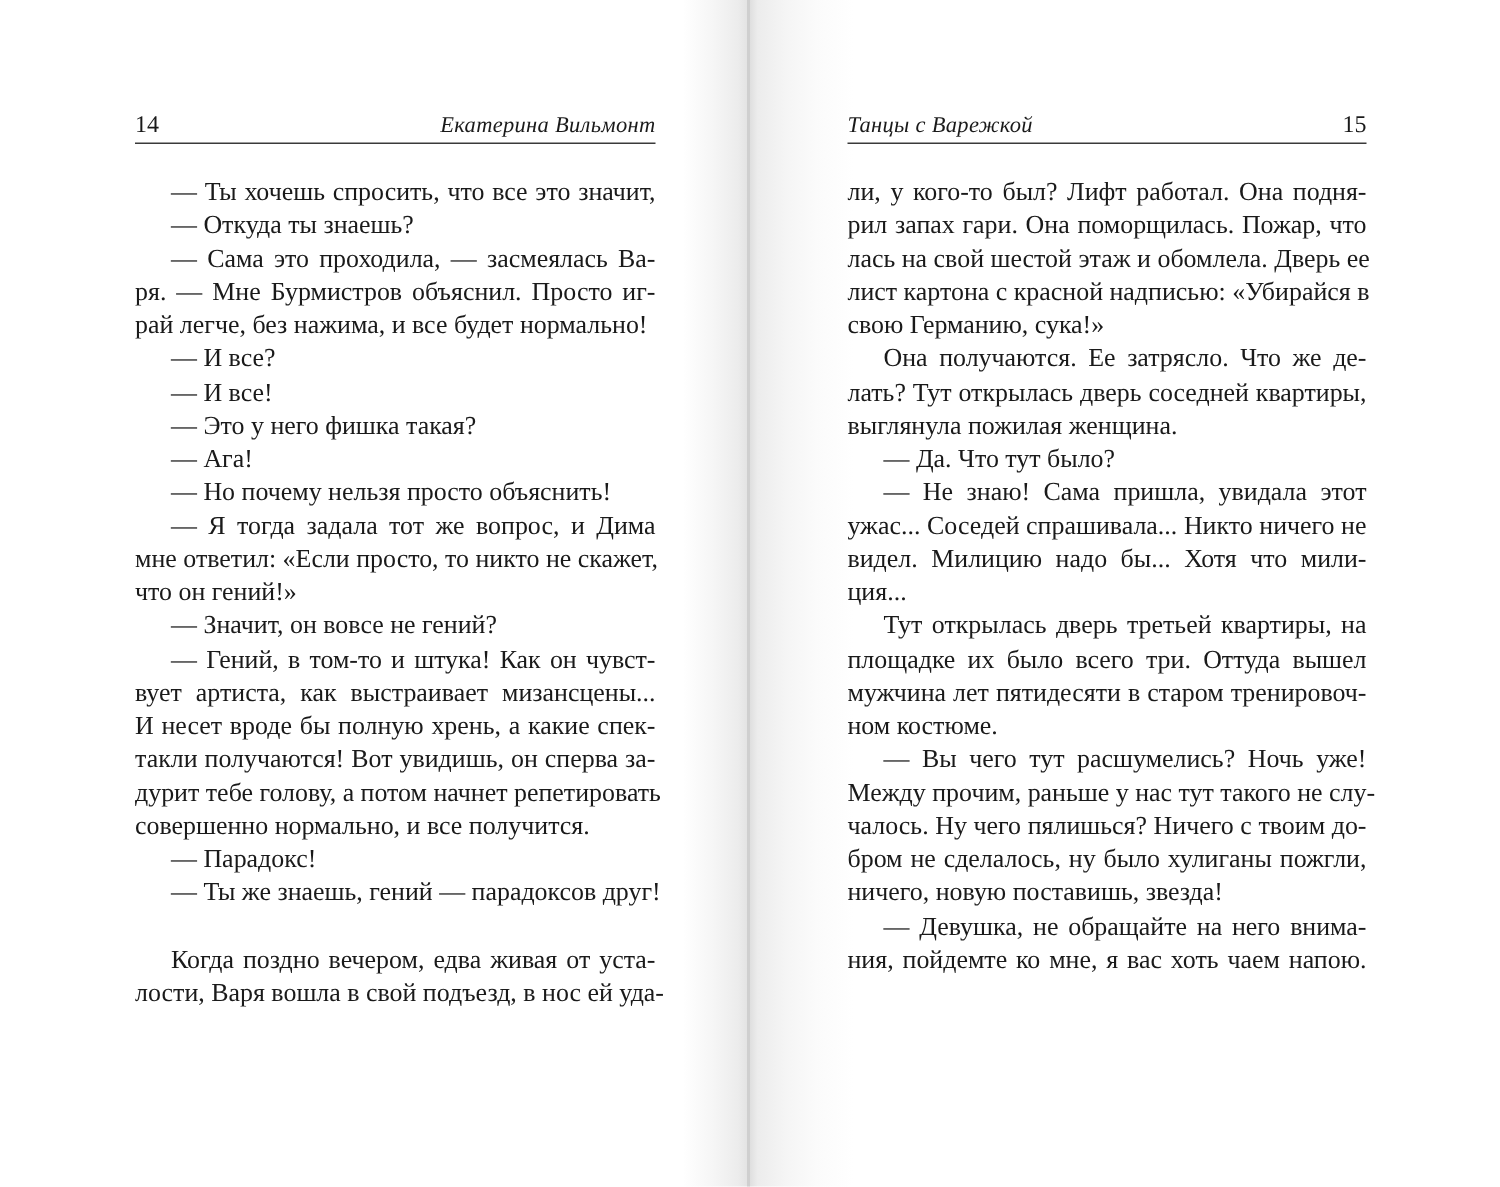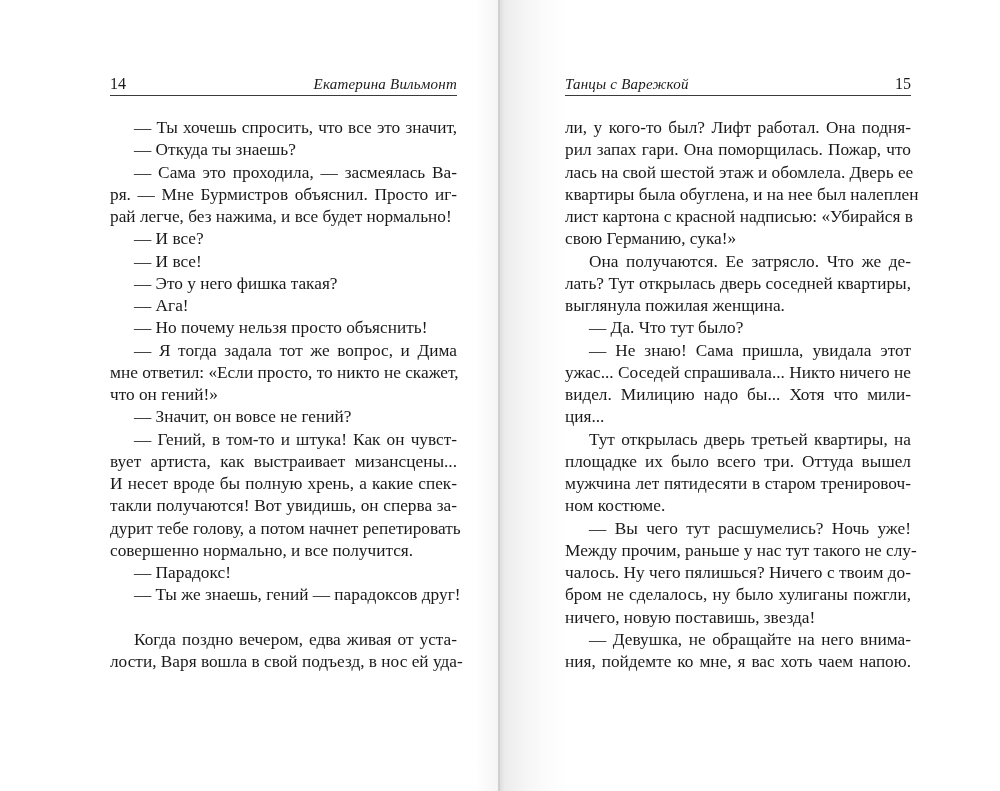--- a/index.html
+++ b/index.html
@@ -10,21 +10,20 @@
     color: #1a1a1a;
     position: relative;
   }
   .spread { position: absolute; inset: 0; }
   .page {
     position: absolute; top: 0; height: 791px;
     background: #ffffff;
   }
   .page-left { left: 0; width: 499px;
     background: linear-gradient(to right, #ffffff 0px, #ffffff 455px, #f6f6f6 475px, #ececec 492px, #e2e2e2 499px);
-    margin-left: 20px;
   }
   .page-right { left: 499px; width: 501px;
     background: linear-gradient(to right, #dcdcdc 0px, #ececec 6px, #f5f5f5 25px, #fbfbfb 45px, #ffffff 70px, #ffffff 501px);
   }
   .spine {
     position: absolute; left: 498px; top: 0; width: 2px; height: 791px;
     background: #cfcfcf;
   }
   .header {
     position: absolute; top: 71px; height: 22px;
@@ -94,21 +93,20 @@
   <div class="page page-right">
     <div class="header right-col" style="left:66px;gap:24px;">
       <span class="run">Танцы с Варежкой</span>
       <span class="num">15</span>
     </div>
     <div class="rule" style="left:66px; width:346px;"></div>
     <div class="text" style="left:66px; width:346px;" id="right-text">
         <span class="line">ли, у кого-то был? Лифт работал. Она подня-</span>
         <span class="line">рил запах гари. Она поморщилась. Пожар, что</span>
         <span class="line">лась на свой шестой этаж и обомлела. Дверь ее</span>
-        <span class="line">квартиры была обуглена, и на нее был налеплен</span>
         <span class="line">лист картона с красной надписью: «Убирайся в</span>
         <span class="line last">свою Германию, сука!»</span>
         <span class="line indent">Она получаются. Ее затрясло. Что же де-</span>
         <span class="line">лать? Тут открылась дверь соседней квартиры,</span>
         <span class="line last">выглянула пожилая женщина.</span>
         <span class="line indent last">— Да. Что тут было?</span>
         <span class="line indent">— Не знаю! Сама пришла, увидала этот</span>
         <span class="line">ужас... Соседей спрашивала... Никто ничего не</span>
         <span class="line">видел. Милицию надо бы... Хотя что мили-</span>
         <span class="line last">ция...</span>

